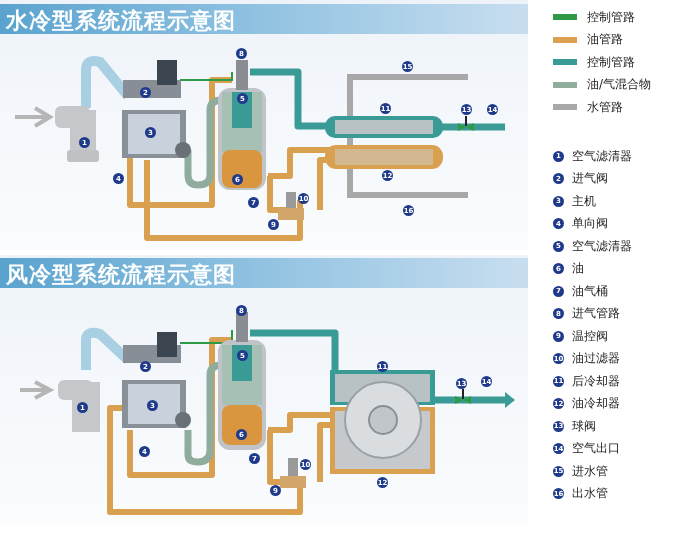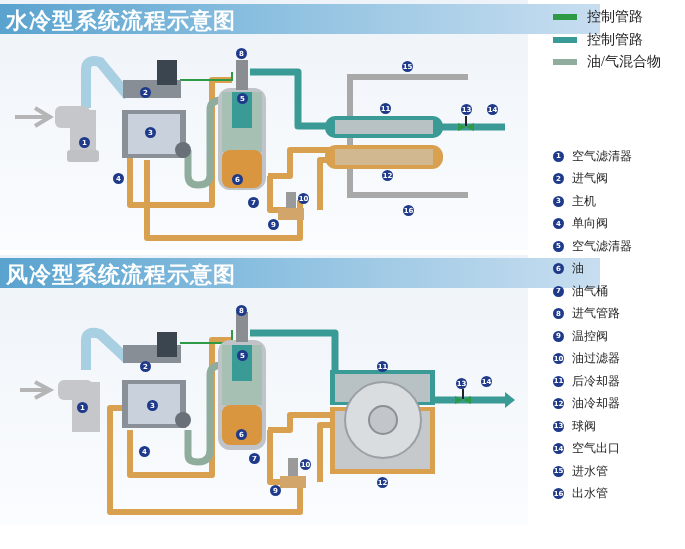--- a/index.html
+++ b/index.html
@@ -1,26 +1,26 @@
 <!DOCTYPE html>
 <html><head>
 <meta charset="utf-8">
 <style>
   html,body{margin:0;padding:0;background:#fff;}
   body{width:685px;height:549px;position:relative;overflow:hidden;font-family:"DejaVu Sans",sans-serif;}
   .panel{position:absolute;left:0;width:528px;background:linear-gradient(180deg,#eef3f9 0%,#f6f9fc 60%,#fafcfe 100%);}
   .panel.top{top:0;height:250px;}
   .panel.bot{top:255px;height:270px;}
-  .title-band{position:absolute;left:0;width:600px;height:30px;background:linear-gradient(90deg,#5aa3cf 0%,#8cc0e0 45%,#c8def0 100%);}
+  .title-band{position:absolute;left:0;width:528px;height:30px;background:linear-gradient(90deg,#5aa3cf 0%,#8cc0e0 45%,#c8def0 100%);}
   .title-text{position:absolute;left:6px;top:2px;color:#fff;font-size:22px;font-weight:bold;letter-spacing:1px;font-family:"DejaVu Sans",sans-serif;white-space:nowrap;}
   svg.diag{position:absolute;left:0;}
   .legend{position:absolute;left:553px;top:6px;width:130px;}
   .leg-row{position:relative;height:22.5px;display:flex;align-items:center;}
   .swatch{width:24px;height:6px;margin-right:10px;}
-  .leg-label{font-size:14px;color:#222;font-family:Liberation Serif, serif;}
+  .leg-label{font-size:12px;color:#222;}
   .parts{position:absolute;left:553px;top:145px;width:130px;}
   .part-row{height:22.5px;display:flex;align-items:center;}
   .badge{width:11px;height:11px;border-radius:50%;background:#1f3a8a;color:#fff;font-size:7px;font-weight:bold;display:flex;align-items:center;justify-content:center;margin-right:8px;flex:none;}
   .part-label{font-size:12px;color:#222;}
 </style>
 </head>
 <body>
 
 <div class="panel top"></div>
 <div class="title-band" style="top:4px">
@@ -191,27 +191,35 @@
   <div class="badge" style="position:absolute;left:456px;top:378px">13</div>
   <div class="badge" style="position:absolute;left:481px;top:376px">14</div>
 </div>
 
 <div class="legend">
   <div class="leg-row">
       <span class="swatch" style="background:#2e9a45"></span>
       <span class="leg-label">控制管路</span>
     </div>
   <div class="leg-row">
+      <span class="swatch" style="background:#d9a050"></span>
+      <span class="leg-label">油管路</span>
+    </div>
+  <div class="leg-row">
       <span class="swatch" style="background:#3a9a96"></span>
       <span class="leg-label">控制管路</span>
     </div>
   <div class="leg-row">
       <span class="swatch" style="background:#8fac9c"></span>
       <span class="leg-label">油/气混合物</span>
     </div>
+  <div class="leg-row">
+      <span class="swatch" style="background:#a8a8a8"></span>
+      <span class="leg-label">水管路</span>
+    </div>
 </div>
 
 <div class="parts">
   <div class="part-row">
       <span class="badge">1</span>
       <span class="part-label">空气滤清器</span>
     </div>
   <div class="part-row">
       <span class="badge">2</span>
       <span class="part-label">进气阀</span>

